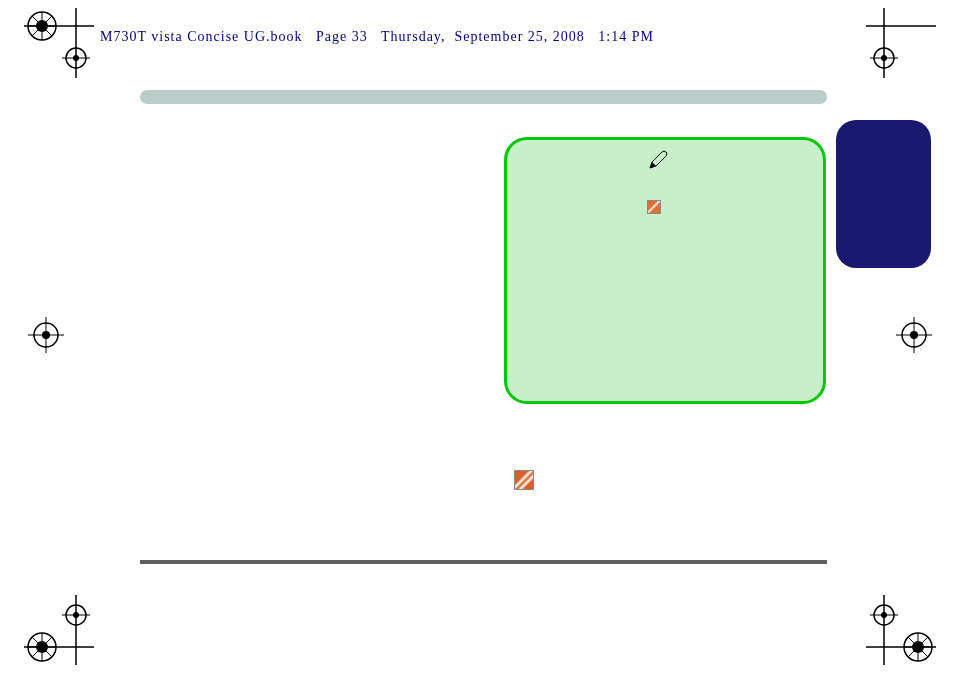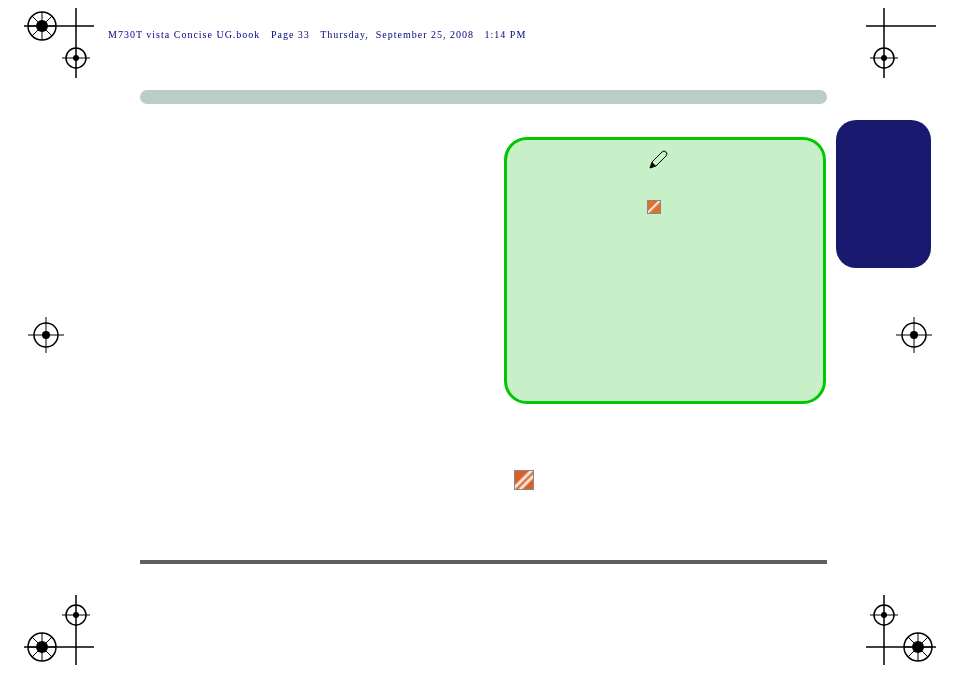--- a/index.html
+++ b/index.html
@@ -14,22 +14,22 @@
   }
   .reg-mark {
     position: absolute;
     width: 70px;
     height: 70px;
   }
   .reg-mark svg { width: 100%; height: 100%; display: block; }
   .header-text {
     position: absolute;
     top: 29px;
-    left: 108px;
-    font-size: 10px;
+    left: 100px;
+    font-size: 14px;
     color: #000080;
     letter-spacing: 1px;
     white-space: nowrap;
     text-align: right;
   }
   .top-bar {
     position: absolute;
     top: 90px;
     left: 140px;
     width: 687px;

